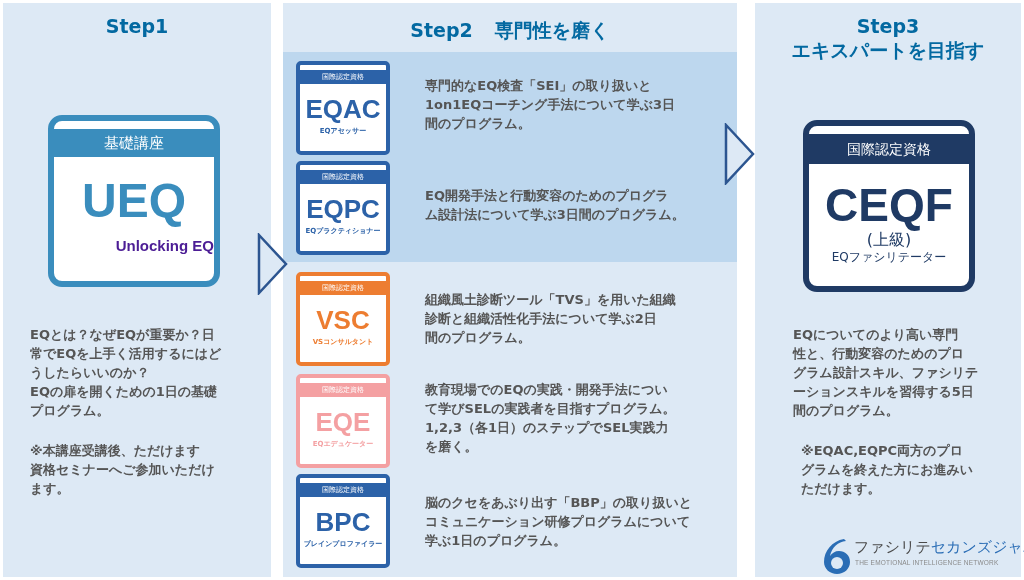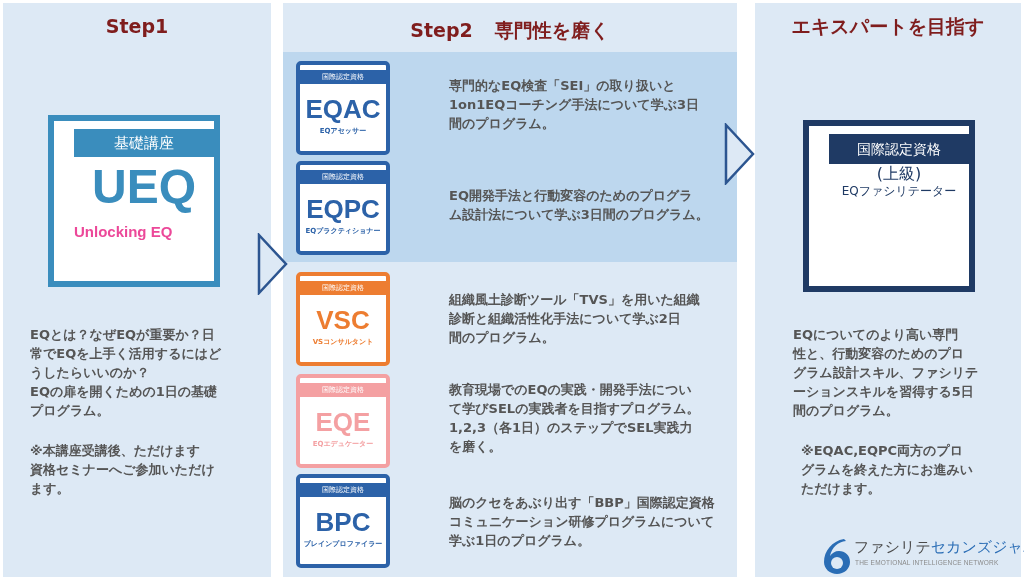--- a/index.html
+++ b/index.html
@@ -3,50 +3,50 @@
 <meta charset="utf-8">
 <style>
   html,body{margin:0;padding:0;}
   body{width:1024px;height:580px;background:#ffffff;position:relative;overflow:hidden;
        font-family:"DejaVu Sans","Liberation Sans",sans-serif;color:#555555;}
   .panel{position:absolute;background:#dde9f5;}
   #p1{left:3px;top:3px;width:268px;height:574px;}
   #p2{left:283px;top:3px;width:454px;height:574px;}
   #p3{left:755px;top:3px;width:266px;height:574px;}
   .band{position:absolute;left:283px;top:52px;width:454px;height:210px;background:#bdd7ee;}
-  .step-title{position:absolute;text-align:center;font-weight:bold;color:#7f1d1d;font-size:19px;line-height:24px;}
+  .step-title{position:absolute;text-align:center;font-weight:bold;color:#0369a1;font-size:19px;line-height:24px;}
   #t1{left:3px;top:14px;width:268px;}
   #t2{left:283px;top:18px;width:454px;}
   #t3{left:755px;top:14px;width:266px;}
   .step-title .gap{display:inline-block;width:22px;}
 
   
-  .bigbadge{position:absolute;background:#ffffff;border-radius:0;box-sizing:border-box;overflow:hidden;padding-left:20px;}
+  .bigbadge{position:absolute;background:#ffffff;border-radius:14px;box-sizing:border-box;overflow:hidden;}
   #ueq{left:48px;top:115px;width:172px;height:172px;border:6px solid #3a8dbd;}
   #ueq .hdr{background:#3a8dbd;color:#ffffff;height:28px;margin-top:8px;font-size:15px;line-height:28px;text-align:center;}
-  #ueq .code{color:#3a8dbd;font-size:48px;font-weight:bold;text-align:center;margin-top:4px;line-height:52px;font-family:"Liberation Sans",sans-serif;}
-  #ueq .sub{color:#ec4899;font-size:15px;font-weight:bold;text-align:left;margin-top:10px;font-family:"Liberation Sans",sans-serif;}
+  #ueq .code{color:#3a8dbd;font-size:48px;font-weight:bold;text-align:center;margin-top:18px;line-height:52px;font-family:"Liberation Sans",sans-serif;}
+  #ueq .sub{color:#4c1d95;font-size:15px;font-weight:bold;text-align:right;margin-top:10px;font-family:"Liberation Sans",sans-serif;}
 
   #ceqf{left:803px;top:120px;width:172px;height:172px;border:6px solid #1f3a64;}
   #ceqf .hdr{background:#1f3a64;color:#ffffff;height:30px;margin-top:8px;font-size:14px;line-height:30px;text-align:center;}
   #ceqf .code{color:#1f3a64;font-size:46px;font-weight:bold;text-align:center;margin-top:16px;line-height:50px;font-family:"Liberation Sans",sans-serif;}
   #ceqf .sub1{color:#1f3a64;font-size:16px;text-align:center;margin-top:2px;line-height:16px;}
   #ceqf .sub2{color:#1f3a64;font-size:12px;text-align:center;line-height:18px;}
 
   
   .sbadge{position:absolute;left:296px;width:94px;height:94px;background:#ffffff;border-radius:5px;box-sizing:border-box;overflow:hidden;border:4px solid;}
   .sbadge .hdr{height:14px;margin-top:5px;color:#ffffff;font-size:7px;line-height:14px;text-align:center;}
   .sbadge .code{font-size:26px;font-weight:bold;text-align:center;margin-top:10px;line-height:30px;font-family:"Liberation Sans",sans-serif;}
   .sbadge .sub{font-size:7px;text-align:center;margin-top:2px;font-weight:bold;white-space:nowrap;}
   .c-blue{border-color:#2c62a8;} .c-blue .hdr{background:#2c62a8;} .c-blue .code,.c-blue .sub{color:#2c62a8;}
   .c-orange{border-color:#ed7d31;} .c-orange .hdr{background:#ed7d31;} .c-orange .code,.c-orange .sub{color:#ed7d31;}
   .c-pink{border-color:#f4a0a2;} .c-pink .hdr{background:#f4a0a2;} .c-pink .code,.c-pink .sub{color:#f4a0a2;}
   #b1{top:61px;} #b2{top:161px;} #b3{top:272px;} #b4{top:374px;} #b5{top:474px;}
 
-  .desc{position:absolute;left:449px;width:300px;font-size:13px;font-weight:bold;line-height:19px;color:#555555;white-space:pre-line;}
+  .desc{position:absolute;left:425px;width:300px;font-size:13px;font-weight:bold;line-height:19px;color:#555555;white-space:pre-line;}
   #d1{top:76px;} #d2{top:186px;} #d3{top:290px;} #d4{top:380px;} #d5{top:493px;}
 
   .body-text{position:absolute;font-size:13px;font-weight:bold;line-height:19px;color:#555555;white-space:pre-line;}
   #bt1{left:30px;top:325px;width:230px;}
   #bt1b{left:30px;top:441px;width:230px;}
   #bt3{left:793px;top:325px;width:210px;}
   #bt3b{left:793px;top:441px;width:210px;margin-left:8px;}
 
   .arrow{position:absolute;}
   #arrow1{left:257px;top:233px;width:32px;height:62px;}
@@ -66,20 +66,21 @@
 <div class="band"></div>
 <div class="panel" id="p3"></div>
 
 <div class="step-title" id="t1">
   <div>Step1</div>
 </div>
 <div class="step-title" id="t2">
   <span>Step2</span><span class="gap"></span><span>専門性を磨く</span>
 </div>
 <div class="step-title" id="t3">
+  <div>Step3</div>
   <div>エキスパートを目指す</div>
 </div>
 
 <div class="bigbadge" id="ueq">
   <div class="hdr">基礎講座</div>
   <div class="code">UEQ</div>
   <div class="sub">Unlocking EQ</div>
 </div>
 <div class="body-text" id="bt1">EQとは？なぜEQが重要か？日
 常でEQを上手く活用するにはど
@@ -124,26 +125,27 @@
 <div class="desc" id="d4">教育現場でのEQの実践・開発手法につい
 て学びSELの実践者を目指すプログラム。
 1,2,3（各1日）のステップでSEL実践力
 を磨く。</div>
 
 <div class="sbadge c-blue" id="b5">
   <div class="hdr">国際認定資格</div>
   <div class="code">BPC</div>
   <div class="sub">ブレインプロファイラー</div>
 </div>
-<div class="desc" id="d5">脳のクセをあぶり出す「BBP」国際認定資格
+<div class="desc" id="d5">脳のクセをあぶり出す「BBP」の取り扱いと
 コミュニケーション研修プログラムについて
 学ぶ1日のプログラム。</div>
 
 <div class="bigbadge" id="ceqf">
   <div class="hdr">国際認定資格</div>
+  <div class="code">CEQF</div>
   <div class="sub1">(上級)</div>
   <div class="sub2">EQファシリテーター</div>
 </div>
 <div class="body-text" id="bt3">EQについてのより高い専門
 性と、行動変容のためのプロ
 グラム設計スキル、ファシリテ
 ーションスキルを習得する5日
 間のプログラム。</div>
 <div class="body-text" id="bt3b">※EQAC,EQPC両方のプロ
 グラムを終えた方にお進みい

